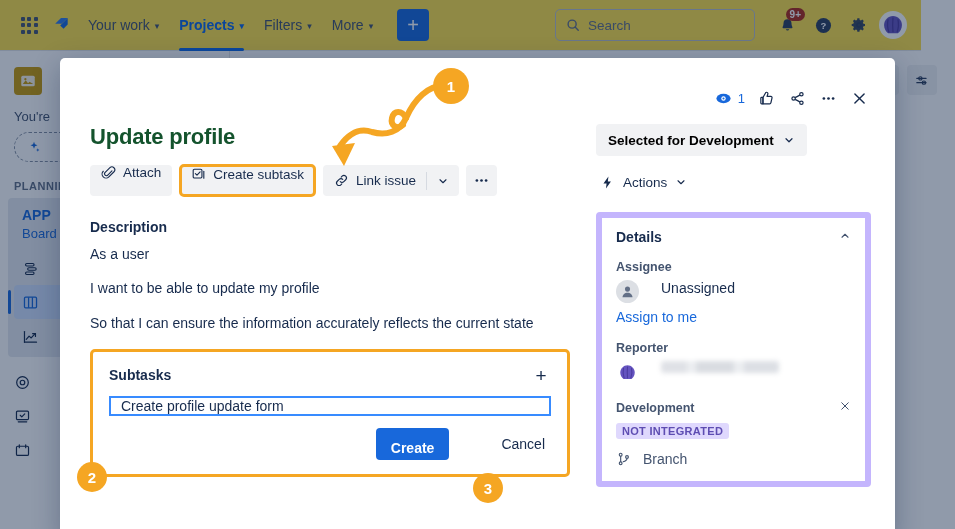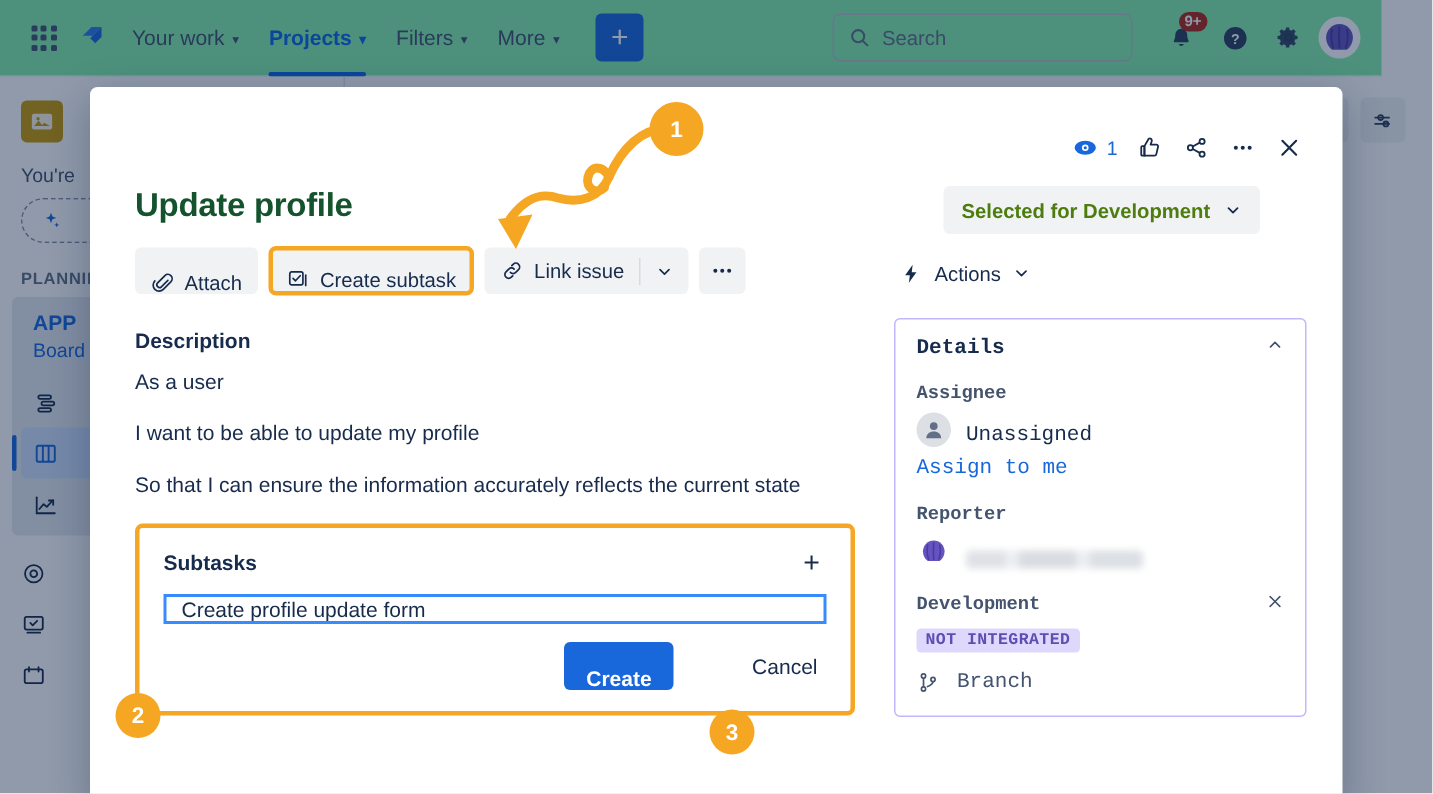--- a/index.html
+++ b/index.html
@@ -9,21 +9,21 @@
     font-family: "Liberation Sans", sans-serif;
     background: #ffffff;
   }
   #root { position: relative; width: 955px; height: 529px; overflow: hidden; }
 
   
   .bg-layer { position: absolute; inset: 0; background: #ffffff; }
 
   .topnav {
     position: absolute; top: 0; left: 0; width: 921px; height: 51px;
-    background: #86efac; display: flex; align-items: center;
+    background: #fde047; display: flex; align-items: center;
     border-bottom: 1px solid #e3e5e8;
   }
   .nav-left { display: flex; align-items: center; gap: 0; padding-left: 14px; }
   .waffle { width: 30px; height: 30px; display: flex; align-items: center; justify-content: center; }
   .waffle-grid { display: grid; grid-template-columns: repeat(3,4px); grid-gap: 2.5px; }
   .waffle-grid i { width: 4px; height: 4px; background: #44546f; border-radius: 1px; display: block; }
   .jira-logo { width: 34px; height: 30px; display: flex; align-items: center; justify-content: center; }
   .nav-item {
     display: flex; align-items: center; gap: 5px;
     font-size: 14px; font-weight: 500; color: #42526e;
@@ -126,21 +126,21 @@
 
   .modal-body { display: flex; flex: 1; min-height: 0; }
   .modal-left { width: 528px; padding: 0 18px 0 30px; overflow: hidden; }
   .modal-right { width: 307px; padding: 0 24px 0 8px; overflow: hidden; }
 
   .issue-title { font-size: 22px; font-weight: 600; color: #14532d; margin: 12px 0 14px 0; letter-spacing: -.2px; }
 
   .act-row { display: flex; align-items: center; gap: 7px; margin-bottom: 22px; }
   .act-btn {
     height: 31px; background: #f1f2f4; border-radius: 4px;
-    display: flex; align-items: flex-end; gap: 7px; padding: 0 11px;
+    display: flex; align-items: flex-start; gap: 7px; padding: 0 11px;
     font-size: 13.5px; font-weight: 500; color: #172b4d; white-space: nowrap;
   }
   .act-btn.highlighted {
     border: 3px solid #f5a623; border-radius: 5px; background: #f1f2f4;
     padding: 0 9px; height: 33px;
   }
   .split { display: flex; align-items: center; background: #f1f2f4; border-radius: 4px; height: 31px; }
   .split .left-part { display: flex; align-items: center; gap: 7px; padding: 0 10px 0 11px;
                       font-size: 13.5px; font-weight: 500; color: #172b4d; }
   .split .divider { width: 1px; height: 18px; background: #d6dae1; }
@@ -161,44 +161,44 @@
   .subtasks-head .sec-title { margin: 0; }
   .plus-btn { margin-left: auto; font-size: 19px; color: #172b4d; font-weight: 300; line-height: 1; width: 20px; text-align: center; }
   .subtask-input {
     width: 100%; height: 20px; border: 2px solid #388bff; border-radius: 0;
     padding: 0 10px; font-size: 14px; color: #172b4d; outline: none;
     font-family: "Liberation Sans", sans-serif; background: #fff;
   }
   .sub-actions { display: flex; align-items: center; justify-content: flex-end; gap: 0; margin-top: 12px; }
   .create-blue {
     background: #1868db; color: #fff; font-size: 14px; font-weight: 600;
-    height: 32px; border-radius: 4px; padding: 0 15px;
-    display: flex; align-items: flex-end;
+    height: 32px; border-radius: 4px; padding: 12px 15px;
+    display: flex; align-items: flex-start;
   }
   .cancel-link { font-size: 14px; color: #172b4d; font-weight: 500; padding: 0 6px 0 52px; }
 
   
   .status-pill {
     background: #f1f2f4; border-radius: 4px; height: 32px; display: inline-flex;
     align-items: center; gap: 9px; padding: 0 12px;
-    font-size: 13.5px; font-weight: 600; color: #4d7c0f; margin-top: 12px; margin-left: 33px;
+    font-size: 13.5px; font-weight: 600; color: #000000; margin-top: 12px;
   }
   .actions-btn {
     display: flex; align-items: center; gap: 8px; height: 32px; margin-top: 10px;
     font-size: 13.5px; font-weight: 500; color: #172b4d; padding: 0 4px;
   }
-  .details-card { border: 1px solid #c4b5fd; border-radius: 4px; margin-top: 14px; font-family: Liberation Mono, monospace; }
+  .details-card { border: 6px solid #c4b5fd; border-radius: 4px; margin-top: 14px; }
   .details-head {
     display: flex; align-items: center; padding: 11px 14px 11px 14px;
     font-size: 14px; font-weight: 600; color: #172b4d;
   }
   .details-head .caret { margin-left: auto; font-size: 11px; color: #42526e; }
   .details-body { padding: 4px 14px 14px 14px; }
   .field-label { font-size: 12.5px; font-weight: 700; color: #44546f; margin-bottom: 6px; }
-  .field-row { display: flex; align-items: flex-end; gap: 10px; margin-bottom: 4px; }
+  .field-row { display: flex; align-items: flex-start; gap: 22px; margin-bottom: 4px; }
   .av-circle { width: 23px; height: 23px; border-radius: 50%; background: #dcdfe4;
                display: flex; align-items: center; justify-content: center; }
   .field-val { font-size: 14px; color: #172b4d; }
   .link-blue { font-size: 14px; color: #1868db; margin: 6px 0 16px 0; }
   .blur-name {
     height: 12px; width: 118px; border-radius: 3px;
     background: linear-gradient(90deg,#dfe1e6 0 22%,#eceef1 22% 30%,#d9dce1 30% 62%,#eceef1 62% 70%,#dcdfe4 70% 100%);
     filter: blur(2.6px);
   }
   .reporter-av { width: 23px; height: 23px; border-radius: 50%; background: #fff;

